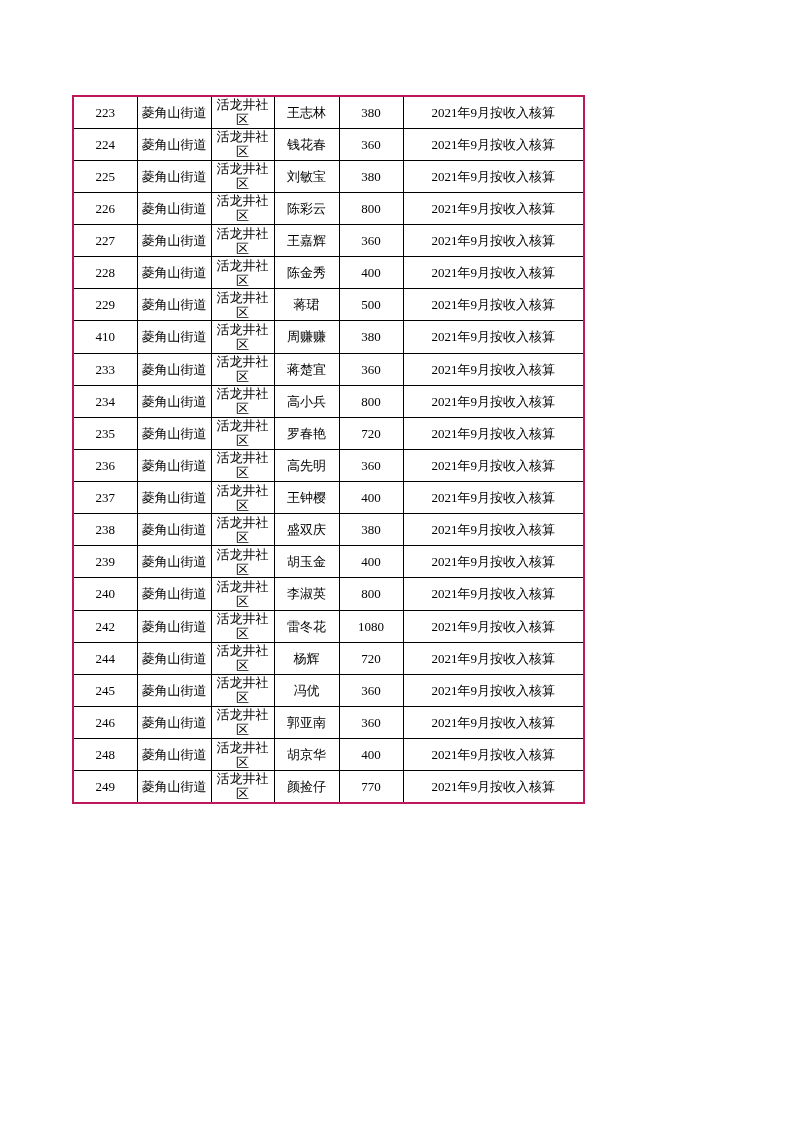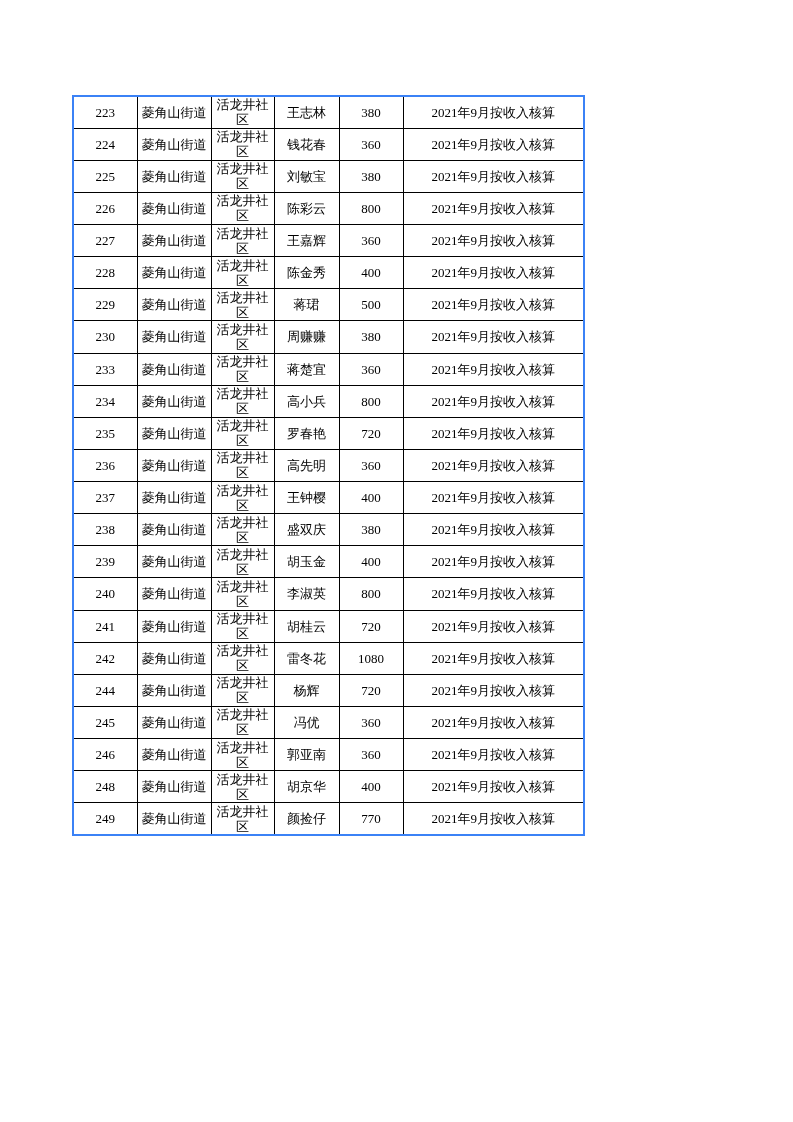--- a/index.html
+++ b/index.html
@@ -21,21 +21,21 @@
     height: 1122px;
     background: #ffffff;
   }
   table.roster {
     position: absolute;
     left: 72px;
     top: 95px;
     width: 511px;
     border-collapse: collapse;
     table-layout: fixed;
-    border: 2px solid #3b82f6;
+    border: 2px solid #be185d;
     padding-left: 27px;
   }
   table.roster td {
     border: 1px solid #000000;
     text-align: center;
     vertical-align: middle;
     font-size: 13px;
     line-height: 15px;
     padding: 0 2px;
     overflow: hidden;
@@ -122,21 +122,21 @@
   <tr>
     <td>229</td>
     <td>菱角山街道</td>
     <td>活龙井社区</td>
     <td>蒋珺</td>
     <td>500</td>
     <td>2021年9月按收入核算</td>
   </tr>
 
   <tr>
-    <td>230</td>
+    <td>410</td>
     <td>菱角山街道</td>
     <td>活龙井社区</td>
     <td>周赚赚</td>
     <td>380</td>
     <td>2021年9月按收入核算</td>
   </tr>
 
 
 
   <tr>
@@ -204,28 +204,20 @@
 
   <tr>
     <td>240</td>
     <td>菱角山街道</td>
     <td>活龙井社区</td>
     <td>李淑英</td>
     <td>800</td>
     <td>2021年9月按收入核算</td>
   </tr>
 
-  <tr>
-    <td>241</td>
-    <td>菱角山街道</td>
-    <td>活龙井社区</td>
-    <td>胡桂云</td>
-    <td>720</td>
-    <td>2021年9月按收入核算</td>
-  </tr>
 
   <tr>
     <td>242</td>
     <td>菱角山街道</td>
     <td>活龙井社区</td>
     <td>雷冬花</td>
     <td>1080</td>
     <td>2021年9月按收入核算</td>
   </tr>
 

